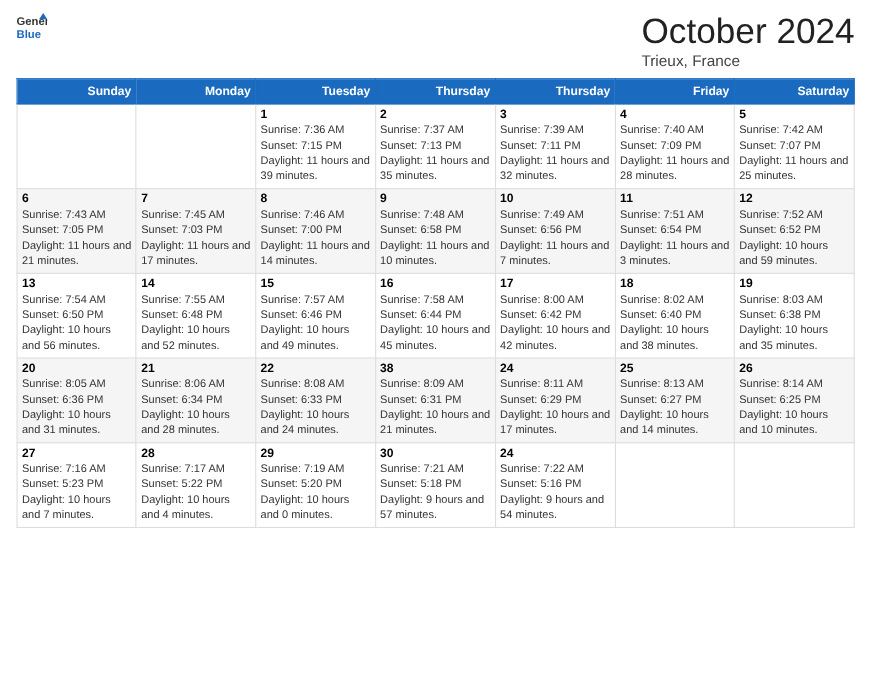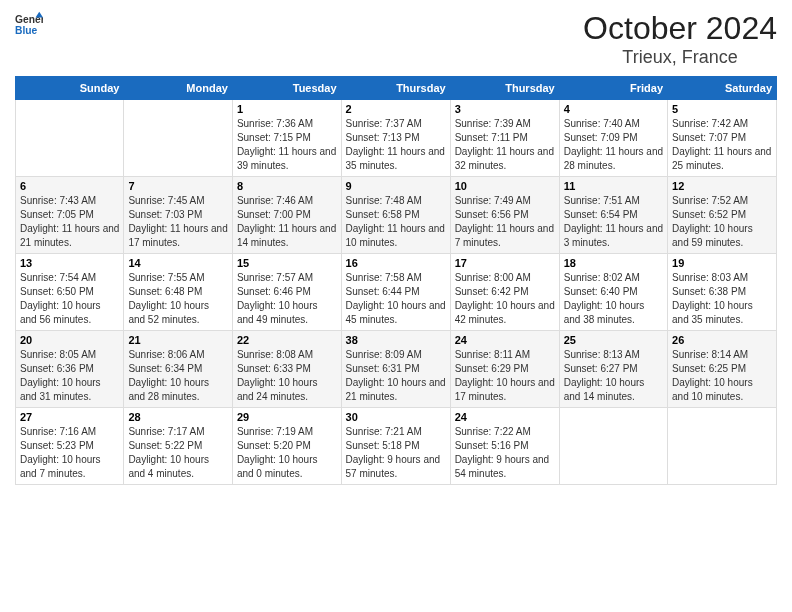--- a/index.html
+++ b/index.html
@@ -25,29 +25,29 @@
     .logo {
       display: flex;
       align-items: center;
       gap: 4px;
     }
     .logo-icon {
       width: 28px;
       height: 28px;
     }
     .title-block {
-      text-align: center;
+      text-align: left;
     }
     .month-title {
       font-size: 32px;
       font-weight: normal;
       color: #222;
     }
     .location {
-      font-size: 18px;
+      font-size: 14px;
       color: #444;
     }
     .calendar {
       width: 100%;
       border-collapse: collapse;
       font-size: 10px;
     }
     .calendar th {
       background: #1a6bbf;
       color: #fff;

